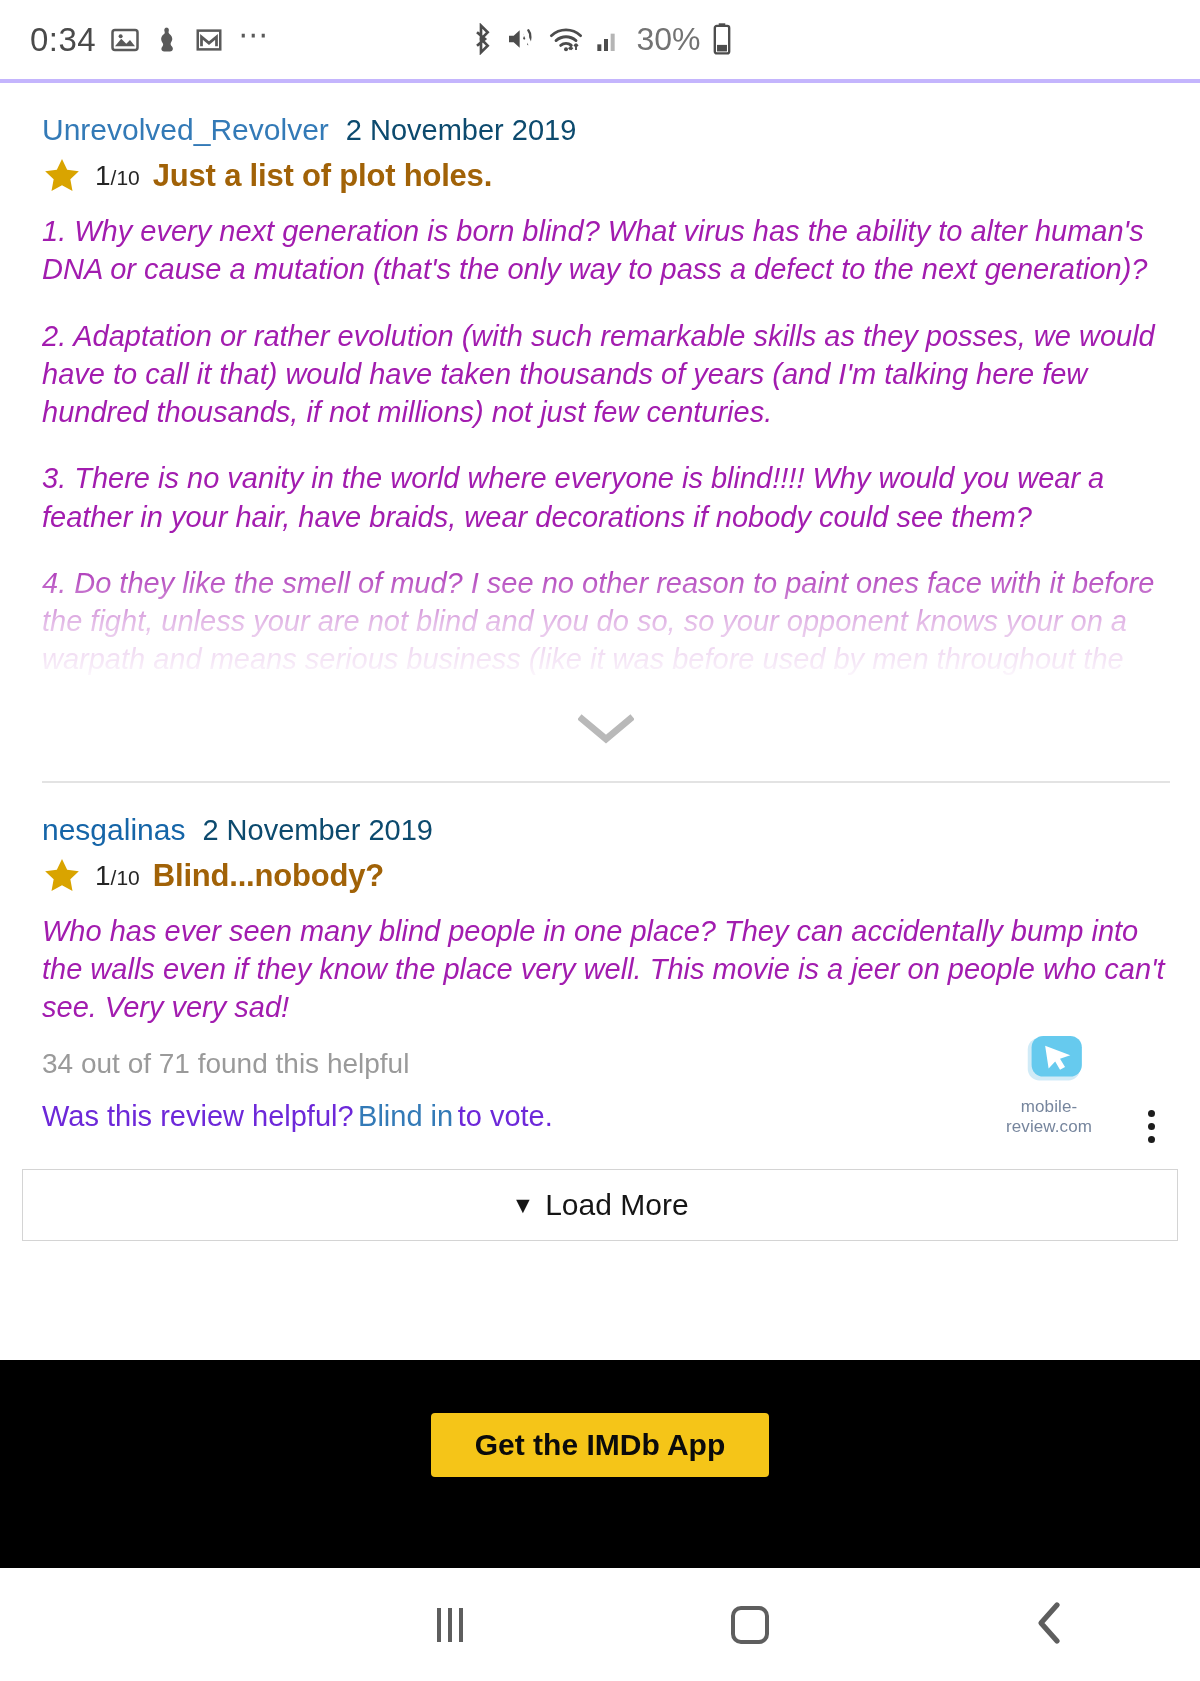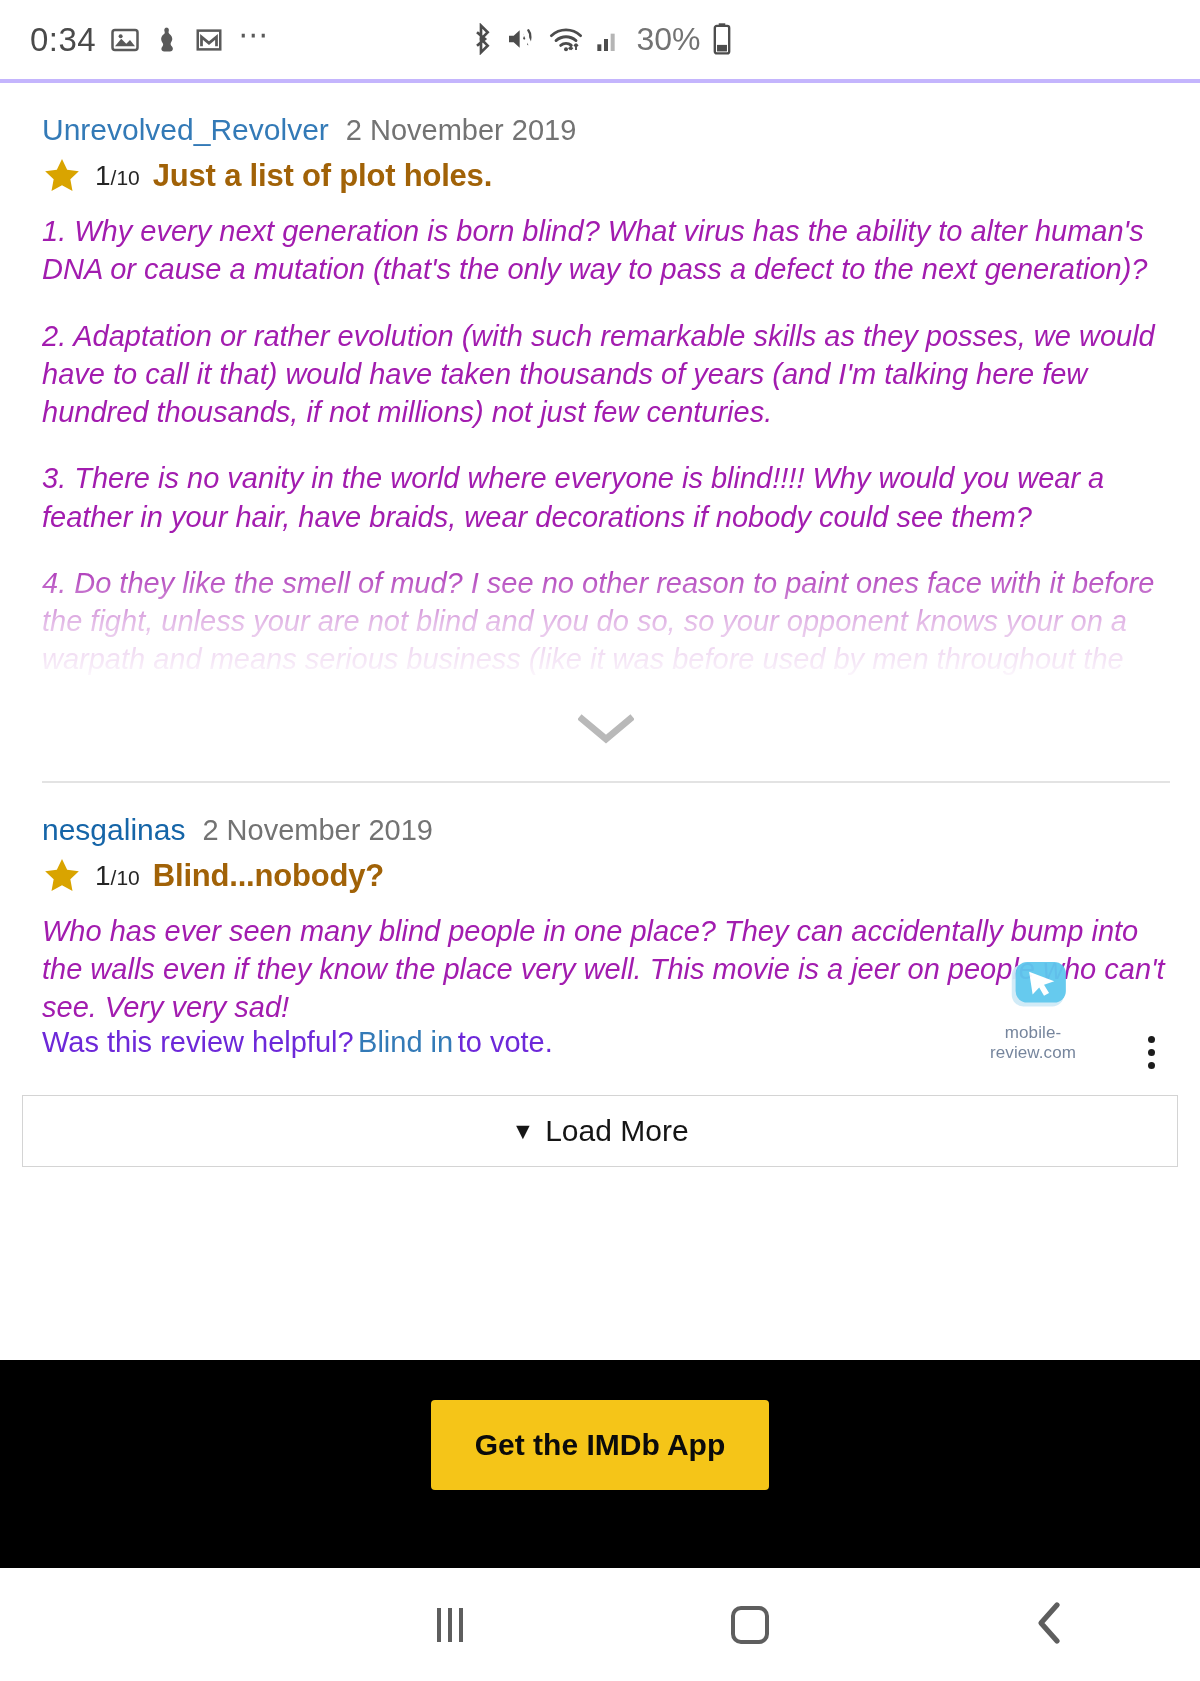--- a/index.html
+++ b/index.html
@@ -32,21 +32,21 @@
   .sb-right > * { pointer-events: auto; }
   .sb-batt-text { font-size: 32px; color: #737373; margin-left: 4px; }
 
   
   .content { flex: 1 1 auto; overflow: hidden; background:#fff; }
 
   .review { padding: 30px 30px 0 42px; position: relative; }
   .rv-head { display: flex; align-items: baseline; gap: 17px; margin-bottom: 9px; }
   .rv-user { font-size: 30px; color: #337ab7; }
   .rv-user.deep { color: #1565a8; }
-  .rv-date { font-size: 29px; color: #737373; }
+  .rv-date { font-size: 29px; color: #0c4a6e; }
 
   .rv-titlerow { display: flex; align-items: center; gap: 13px; margin: 4px 0 16px 0; }
   .star { width: 40px; height: 40px; display:block; }
   .rv-rating { font-size: 28px; color: #252525; display: flex; align-items: baseline; }
   .rv-rating .denom { font-size: 21px; }
   .rv-title { font-size: 31px; font-weight: bold; color: #a16207; letter-spacing: -.2px; }
 
   .rv-body { font-size: 29px; line-height: 1.32; color: #a21caf; font-style: italic; }
   .rv-body p { margin: 0 0 28px 0; }
   .rv-body p:last-child { margin-bottom: 0; }
@@ -65,37 +65,37 @@
 
   .helpful-count { font-size: 28px; color: #9a9a9a; margin: 22px 0 20px 0; }
   .vote-row { display: flex; align-items: center; position: relative; }
   .vote-text { font-size: 29px; color: #6d28d9; }
   .vote-link { font-size: 29px; color: #337ab7; }
   .kebab { position: absolute; right: 2px; top: 4px; width: 34px; height: 44px;
            display: flex; flex-direction: column; align-items: center; justify-content: center; gap: 6px; }
   .kebab i { width: 7px; height: 7px; background: #1c1c1c; border-radius: 50%; display: block; }
 
   
-  .watermark { position: absolute; right: 78px; bottom: -4px; width: 118px; text-align: center; opacity: .95; }
+  .watermark { position: absolute; right: 62px; bottom: -4px; width: 118px; text-align: center; opacity: .95; }
   .wm-label { font-size: 17px; color: #6f7f98; margin-top: 1px; letter-spacing: .1px; }
 
   
   .loadmore-wrap { padding: 36px 22px 44px 22px; }
   .loadmore {
     width: 100%; height: 72px; border: 1px solid #d4d4d4; background: #fff;
     display: flex; align-items: center; justify-content: center; gap: 11px;
     font-size: 30px; color: #151515;
   }
   .lm-caret { font-size: 23px; color: #151515; line-height: 1; }
 
   
   .appbar { background: #000; height: 170px; display: flex; align-items: center; justify-content: center; }
   .app-btn {
     background: #f5c518; color: #0b0b0b; font-size: 30px; font-weight: bold;
-    padding: 0 44px; height: 90px; border-radius: 4px;
+    padding: 0 44px; height: 64px; border-radius: 4px;
     display: flex; align-items: center; justify-content: center;
   }
   .black-strip { background: #000; height: 38px; }
 
   
   .navbar { height: 113px; flex: 0 0 113px; background: #fff; display: flex; align-items: center; }
   .nav-cell { flex: 1 1 0; display: flex; align-items: center; justify-content: center; }
   .nav-recents { display: flex; gap: 7px; }
   .nav-recents i { width: 4px; height: 34px; background: #5e5e5e; display: block; }
   .nav-home { width: 38px; height: 38px; border: 4px solid #5e5e5e; border-radius: 10px; }
@@ -226,20 +226,21 @@
           <span>1</span>
             <span class="denom">/10</span>
         </span>
         <span class="rv-title">Blind...nobody?</span>
       </div>
 
       <div class="rv-body">
         <p>Who has ever seen many blind people in one place? They can accidentally bump into the walls even if they know the place very well. This movie is a jeer on people who can't see. Very very sad!</p>
       </div>
 
+      <div class="helpful-count">34 out of 71 found this helpful</div>
 
       <div class="vote-row">
         <span class="vote-text">Was this review helpful?</span>
         <span>&nbsp;</span>
         <span class="vote-link">Blind in</span>
         <span>&nbsp;</span>
         <span class="vote-text">to vote.</span>
 
         <span class="kebab">
           <i></i>

